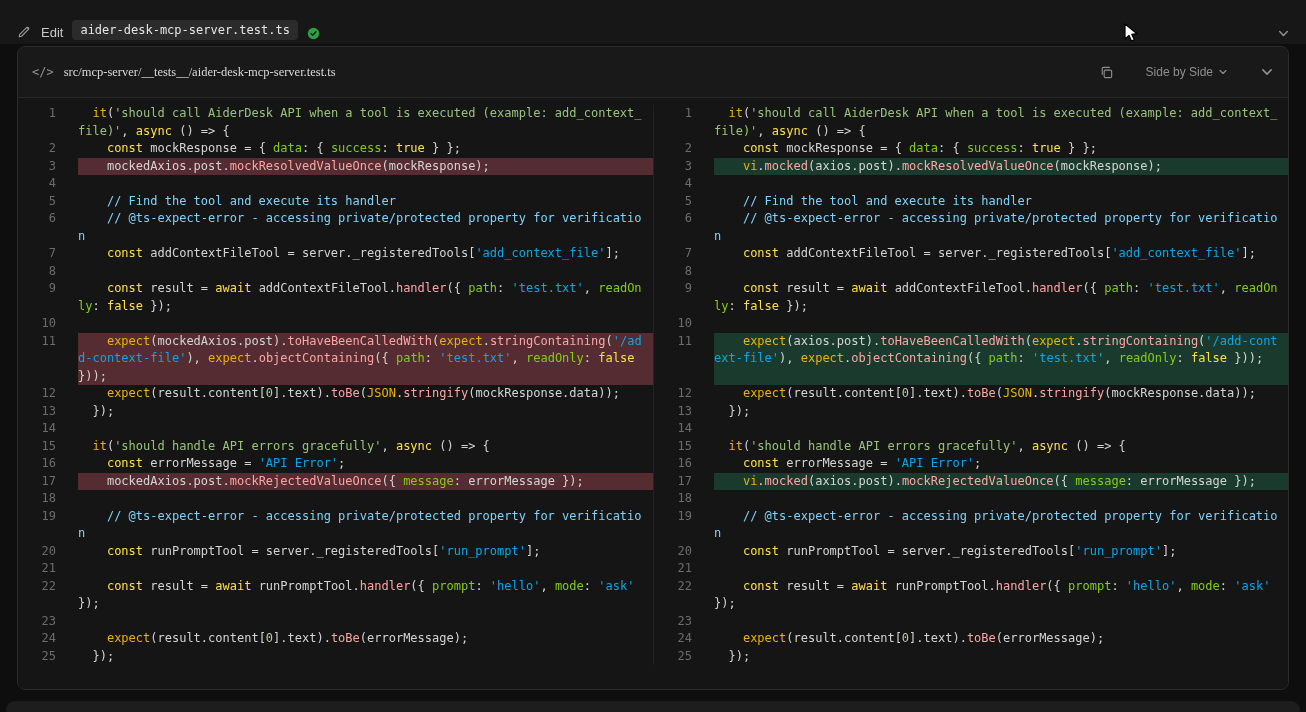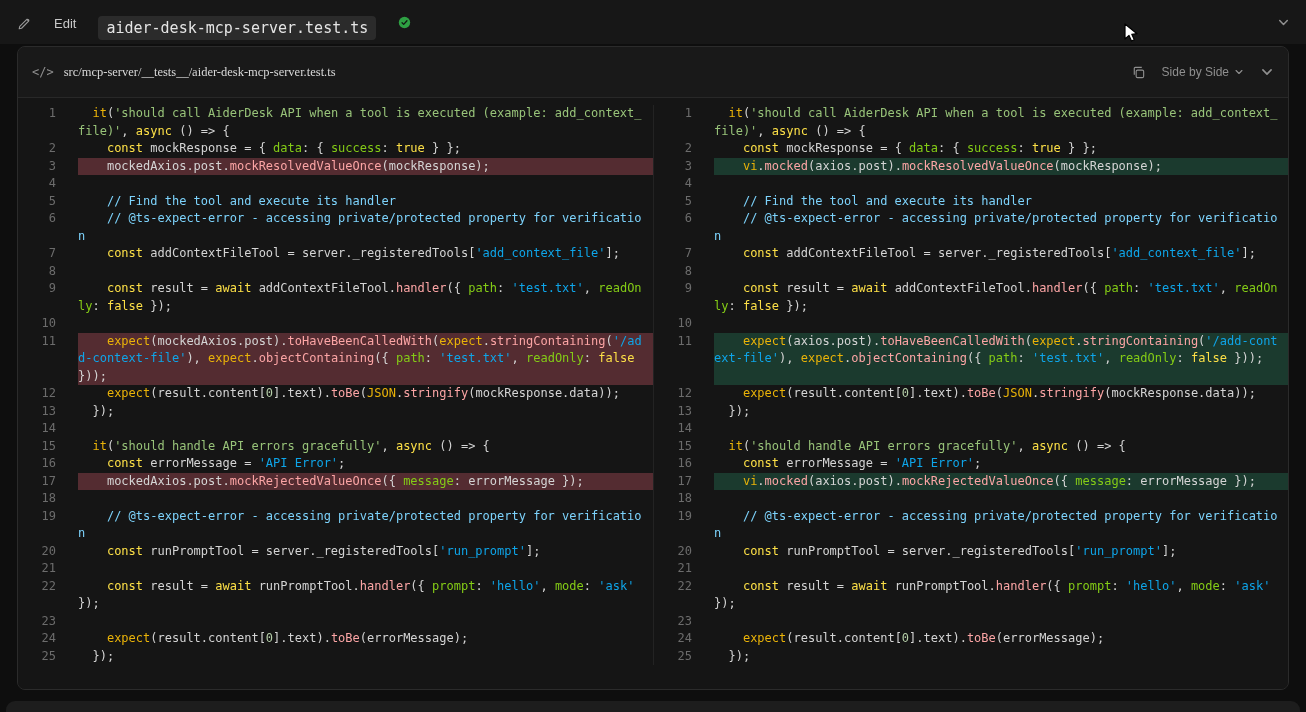--- a/index.html
+++ b/index.html
@@ -1,31 +1,31 @@
 <!DOCTYPE html>
 <html><head>
 <meta charset="utf-8">
 <style>
   *{box-sizing:border-box}
   html,body{margin:0;padding:0}
   body{width:1306px;height:712px;background:#0e0e0e;overflow:hidden;position:relative;font-family:"Liberation Sans",sans-serif}
 
   
-  .topbar{height:44px;background:#171717;display:flex;align-items:flex-start;gap:22px;padding:16px 16px;cursor:pointer}
+  .topbar{height:44px;background:#171717;display:flex;align-items:flex-end;gap:9px;padding:4px 16px;cursor:pointer}
   .action-label{color:#c9c9c9;font-size:13px}
-  .file-badge{background:#2b2b2b;color:#e5e5e5;font-family:"DejaVu Sans Mono",monospace;font-size:15px;padding:3px 8px;border-radius:4px}
+  .file-badge{background:#2b2b2b;color:#e5e5e5;font-family:"DejaVu Sans Mono",monospace;font-size:12px;padding:3px 8px;border-radius:4px}
   .spacer{flex:1}
   .icon-btn{display:flex;align-items:center;justify-content:center}
 
   
   .panel{margin:2px 17px 0;height:644px;background:#191919;border:1px solid #2b2b2b;border-radius:8px;display:flex;flex-direction:column;overflow:hidden}
   .panel-header{height:51px;flex:none;display:flex;align-items:center;gap:10px;padding:0 14px;border-bottom:1px solid #282828;background:#191919}
   .code-glyph{color:#8f8f8f;font-family:"DejaVu Sans Mono",monospace;font-size:12px}
   .file-path{color:#d9d9d9;font-family:Liberation Serif, serif;font-size:12.5px}
-  .header-right{margin-left:auto;display:flex;align-items:center;gap:16px}
+  .header-right{margin-left:auto;display:flex;align-items:center;gap:32px}
   .view-mode{display:flex;align-items:center;gap:5px;color:#8f8f8f;font-size:12px;cursor:pointer}
 
   
   .diff{flex:1;background:#151515;padding-top:7px;font-family:"DejaVu Sans Mono",monospace;font-size:12px;line-height:17.5px;color:#d4d4d4;overflow:hidden}
   .diff-row{display:flex}
   .cell{width:50%;display:flex;align-items:stretch}
   .cell.right{border-left:1px solid #232323}
   .ln{flex:none;width:60px;padding-right:22px;text-align:right;color:#6c6c6c}
   .code{flex:1;min-height:17.5px;white-space:pre-wrap;word-break:break-all;padding-right:10px}
   .cell.del .code{background:#542c31}

